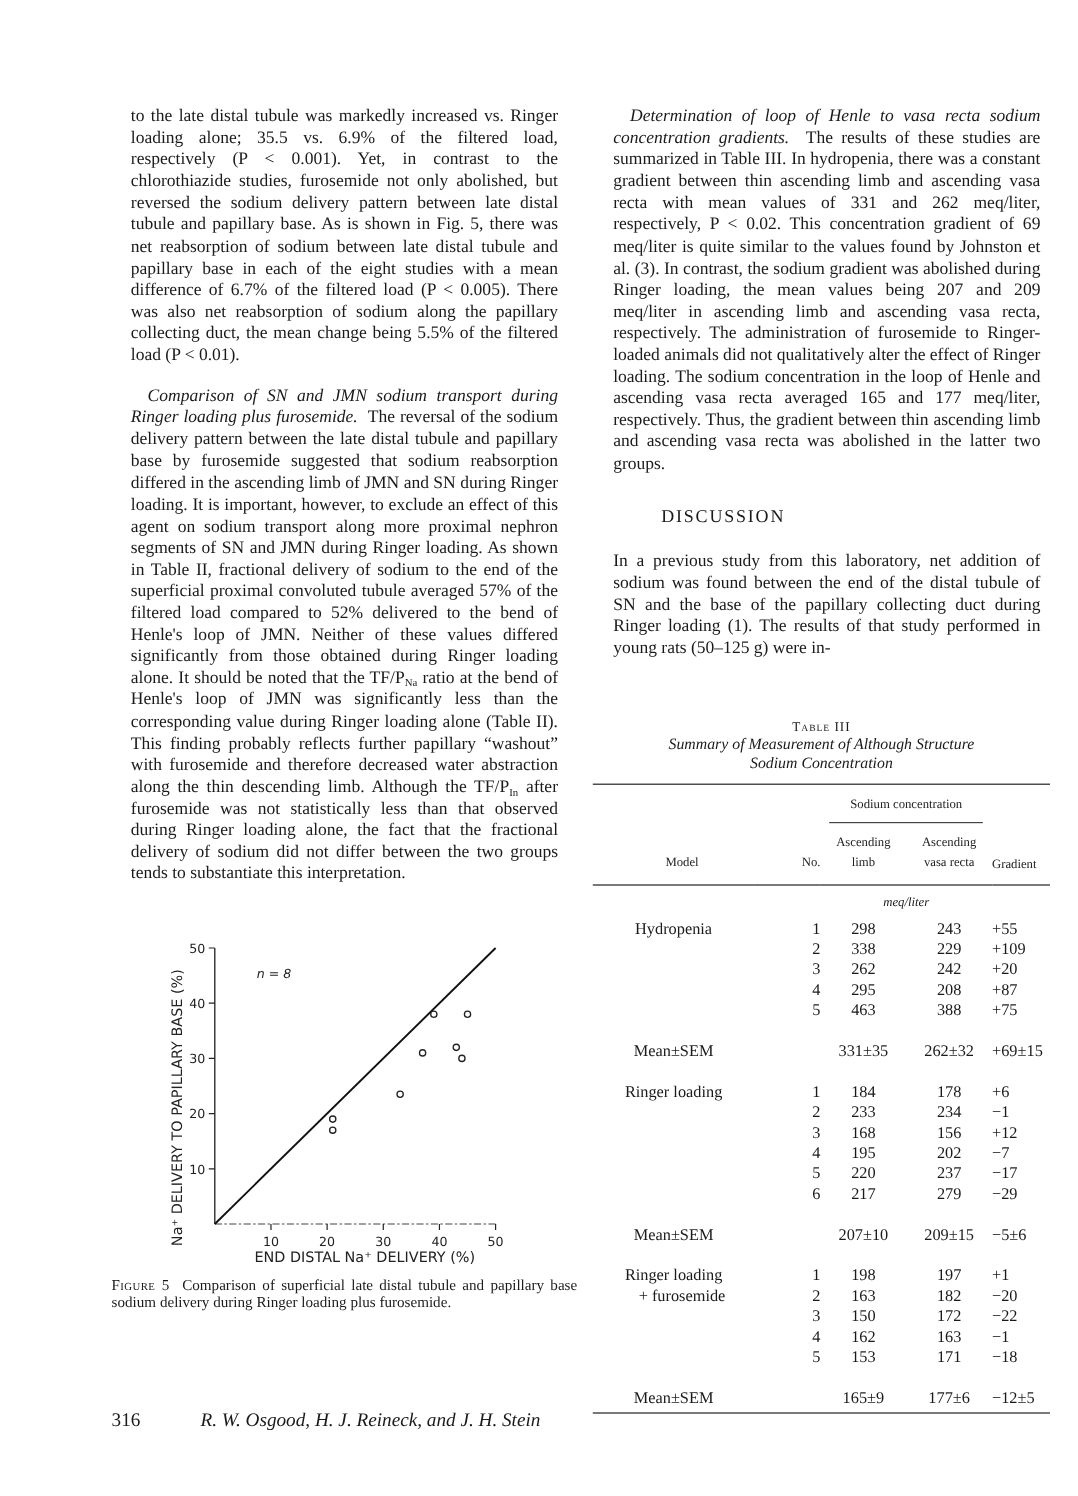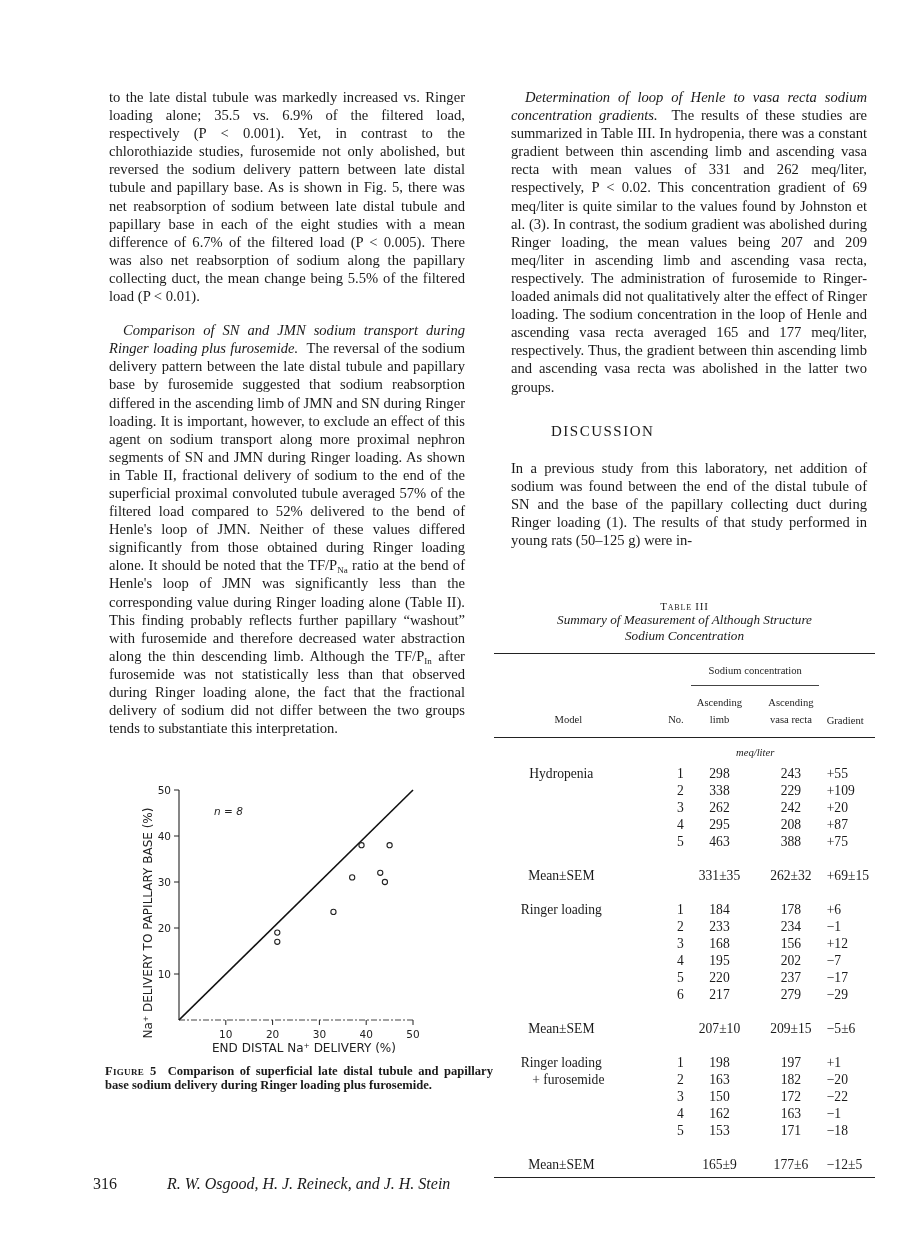--- a/index.html
+++ b/index.html
@@ -12,21 +12,21 @@
   .indent { text-indent: 14px; }
   .runin { font-style: italic; }
   sub { font-size: 9px; vertical-align: -3px; line-height: 0; }
   .section-head { margin: 26px 0 19px 56px; letter-spacing: 1.5px; font-size: 15px; }
 
   
   .figure { position: absolute; left: 93px; top: 775px; width: 388px; height: 345px; }
   .figure svg { position: absolute; left: 0; top: 0; }
   .axis-text { font-family: "DejaVu Sans", sans-serif; font-size: 10.5px; fill: #222; }
   .axis-label { font-family: "DejaVu Sans", sans-serif; font-size: 12px; fill: #222; }
-  .caption { position: absolute; left: 12px; top: 290px; width: 388px; font-size: 12.6px; line-height: 13.5px; text-align: justify; font-weight: bold; }
+  .caption { position: absolute; left: 0; top: 290px; width: 388px; font-size: 12.6px; line-height: 13.5px; text-align: justify; }
   .caption .fig-label { font-variant: small-caps; letter-spacing: 0.3px; }
 
   
   .table-block { position: absolute; left: 494px; top: 600px; width: 381px; }
   .table-title { text-align: center; font-variant: small-caps; font-size: 11px; letter-spacing: 0.8px; margin-top: 0; }
   .table-subtitle { text-align: center; font-style: italic; font-size: 13.2px; line-height: 16px; }
   .rule-thick { border-top: 1.6px solid #222; }
   table.data { width: 100%; border-collapse: collapse; font-size: 13.6px; }
   table.data td { padding: 0; line-height: 17px; height: 17px; }
   .hdr { font-size: 10.6px; line-height: 12px; color: #222; }

